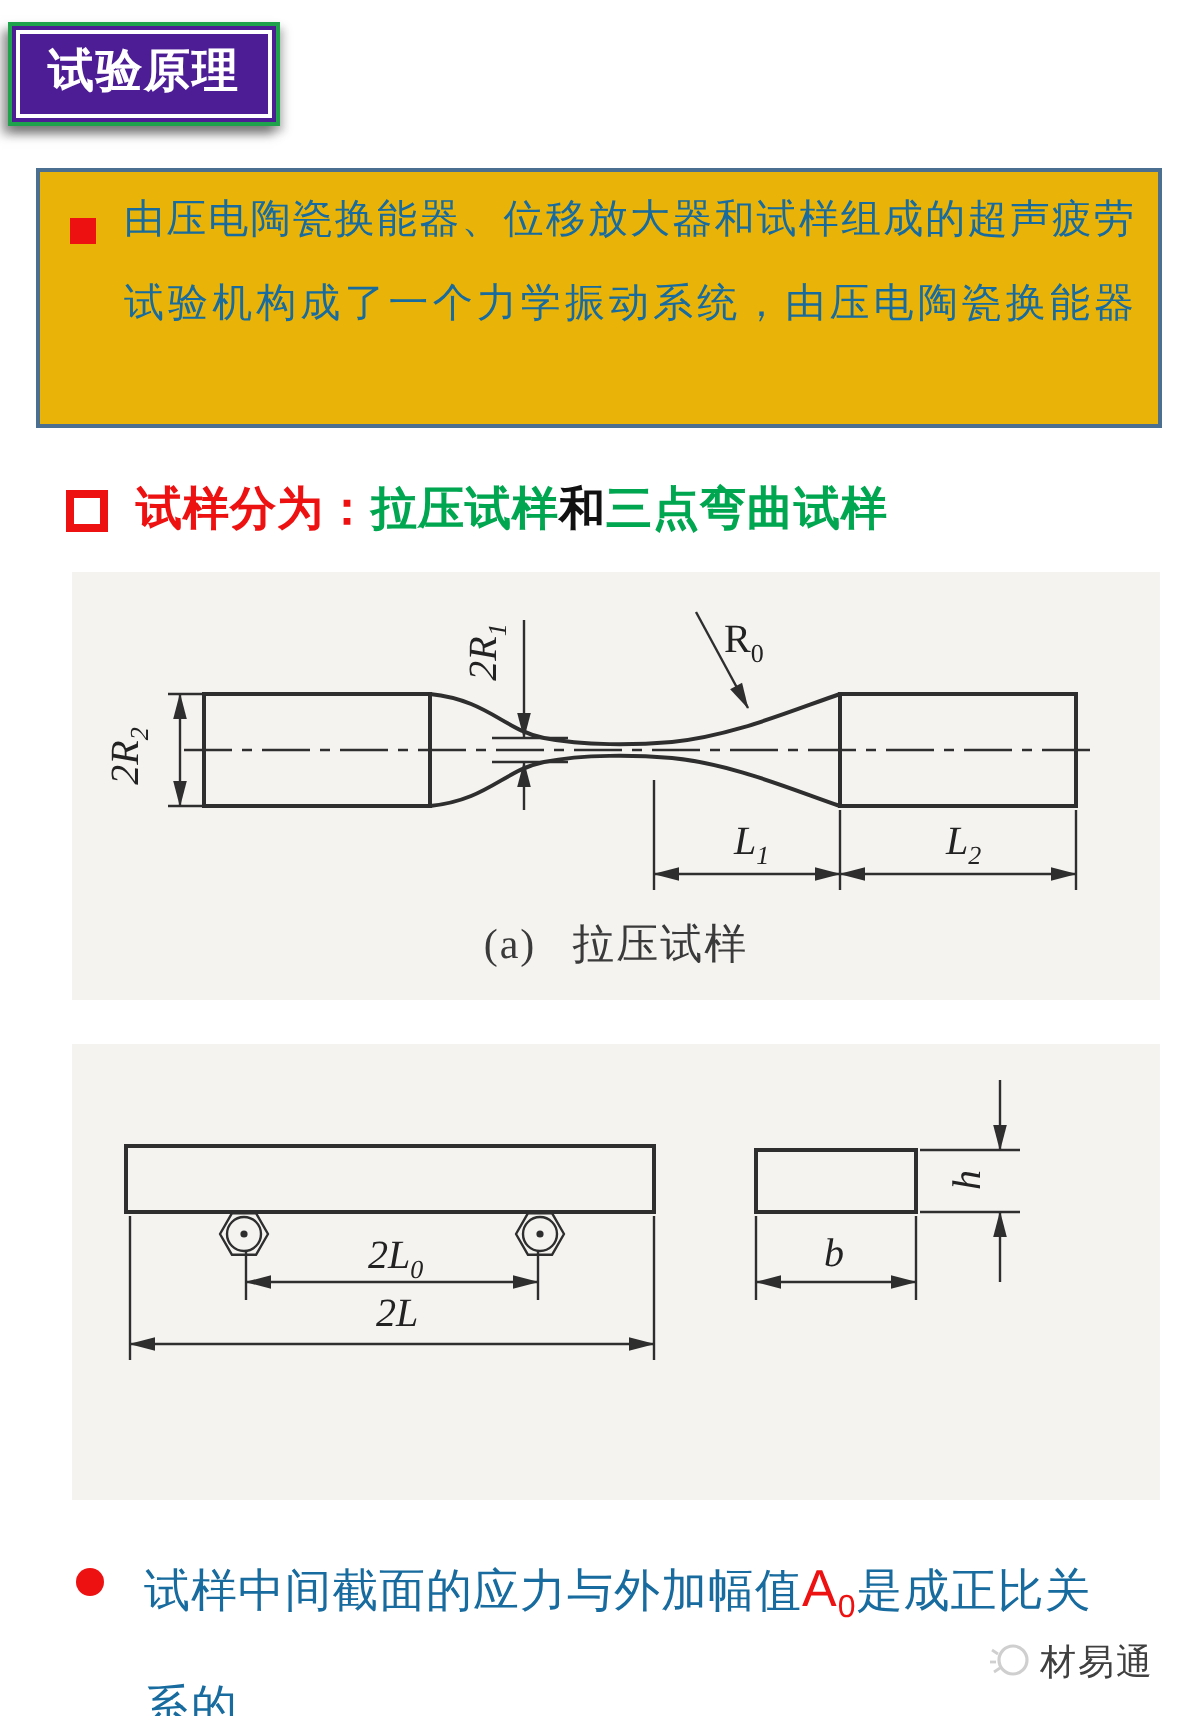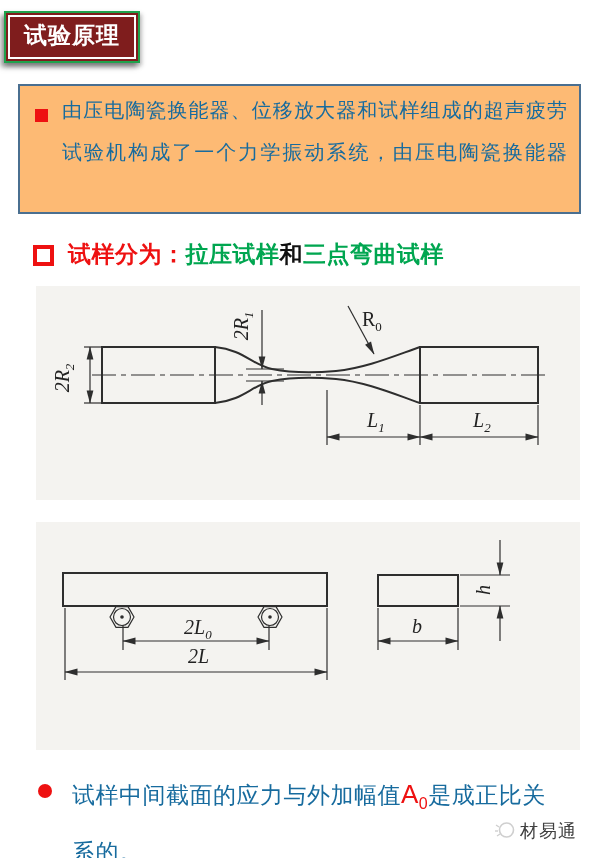--- a/index.html
+++ b/index.html
@@ -3,32 +3,32 @@
 <meta charset="utf-8">
 <style>
   html,body{margin:0;padding:0;}
   body{
     width:600px;height:858px;position:relative;background:#ffffff;overflow:hidden;
     font-family:"Liberation Sans",sans-serif;
   }
   
   .badge{
     position:absolute;left:4px;top:11px;
-    background:#7f1d1d;
+    background:#4c1d95;
     box-shadow:-3px 4px 5px rgba(60,60,60,.55), 2px 3px 4px rgba(90,90,90,.35);
     border:2px solid #1FA24C;
   }
   .badge-inner{
     border:2px solid #ffffff;margin:2px;padding:5px 14px 7px 14px;
     color:#ffffff;font-size:23px;font-weight:bold;letter-spacing:1px;line-height:1.2;
   }
   
   .intro-box{
     position:absolute;left:18px;top:84px;width:563px;height:130px;box-sizing:border-box;
-    border:2px solid #4A6F90;background:#fdba74;
+    border:2px solid #4A6F90;background:#eab308;
   }
   .intro-bullet{
     position:absolute;left:15px;top:23px;width:13px;height:13px;background:#EE1111;
   }
   .intro-text{
     position:absolute;left:42px;top:3px;width:505px;
     color:#176B9E;font-size:20px;line-height:42px;
   }
   .intro-line{text-align:justify;text-align-last:justify;}
   
@@ -132,20 +132,23 @@
     <text class="dimtxt-up" x="326" y="40"><tspan>R</tspan><tspan font-size="13" dy="5">0</tspan></text>
 
     <line class="thin" x1="291" y1="104" x2="291" y2="159"></line>
     <line class="thin" x1="384" y1="119" x2="384" y2="159"></line>
     <line class="thin" x1="502" y1="119" x2="502" y2="159"></line>
     <line class="thin" x1="291" y1="151" x2="384" y2="151" marker-start="url(#ara)" marker-end="url(#ara)"></line>
     <line class="thin" x1="384" y1="151" x2="502" y2="151" marker-start="url(#ara)" marker-end="url(#ara)"></line>
     <text class="dimtxt" x="331" y="141"><tspan>L</tspan><tspan font-size="13" dy="5">1</tspan></text>
     <text class="dimtxt" x="437" y="141"><tspan>L</tspan><tspan font-size="13" dy="5">2</tspan></text>
   </svg>
+  <div class="fig-caption">
+    <span class="cap-idx">(a)</span><span>拉压试样</span>
+  </div>
 </div>
 
 <div class="figure figure-b">
   <svg width="544" height="184" viewBox="0 0 544 184">
     <defs>
       <marker id="arb" viewBox="0 0 13 8" markerWidth="14" markerHeight="8" refX="12.5" refY="4" orient="auto-start-reverse" markerUnits="userSpaceOnUse">
         <path d="M13,4 L0,0.6 L0,7.4 Z" fill="#2e2e2e"></path>
       </marker>
     </defs>
 

